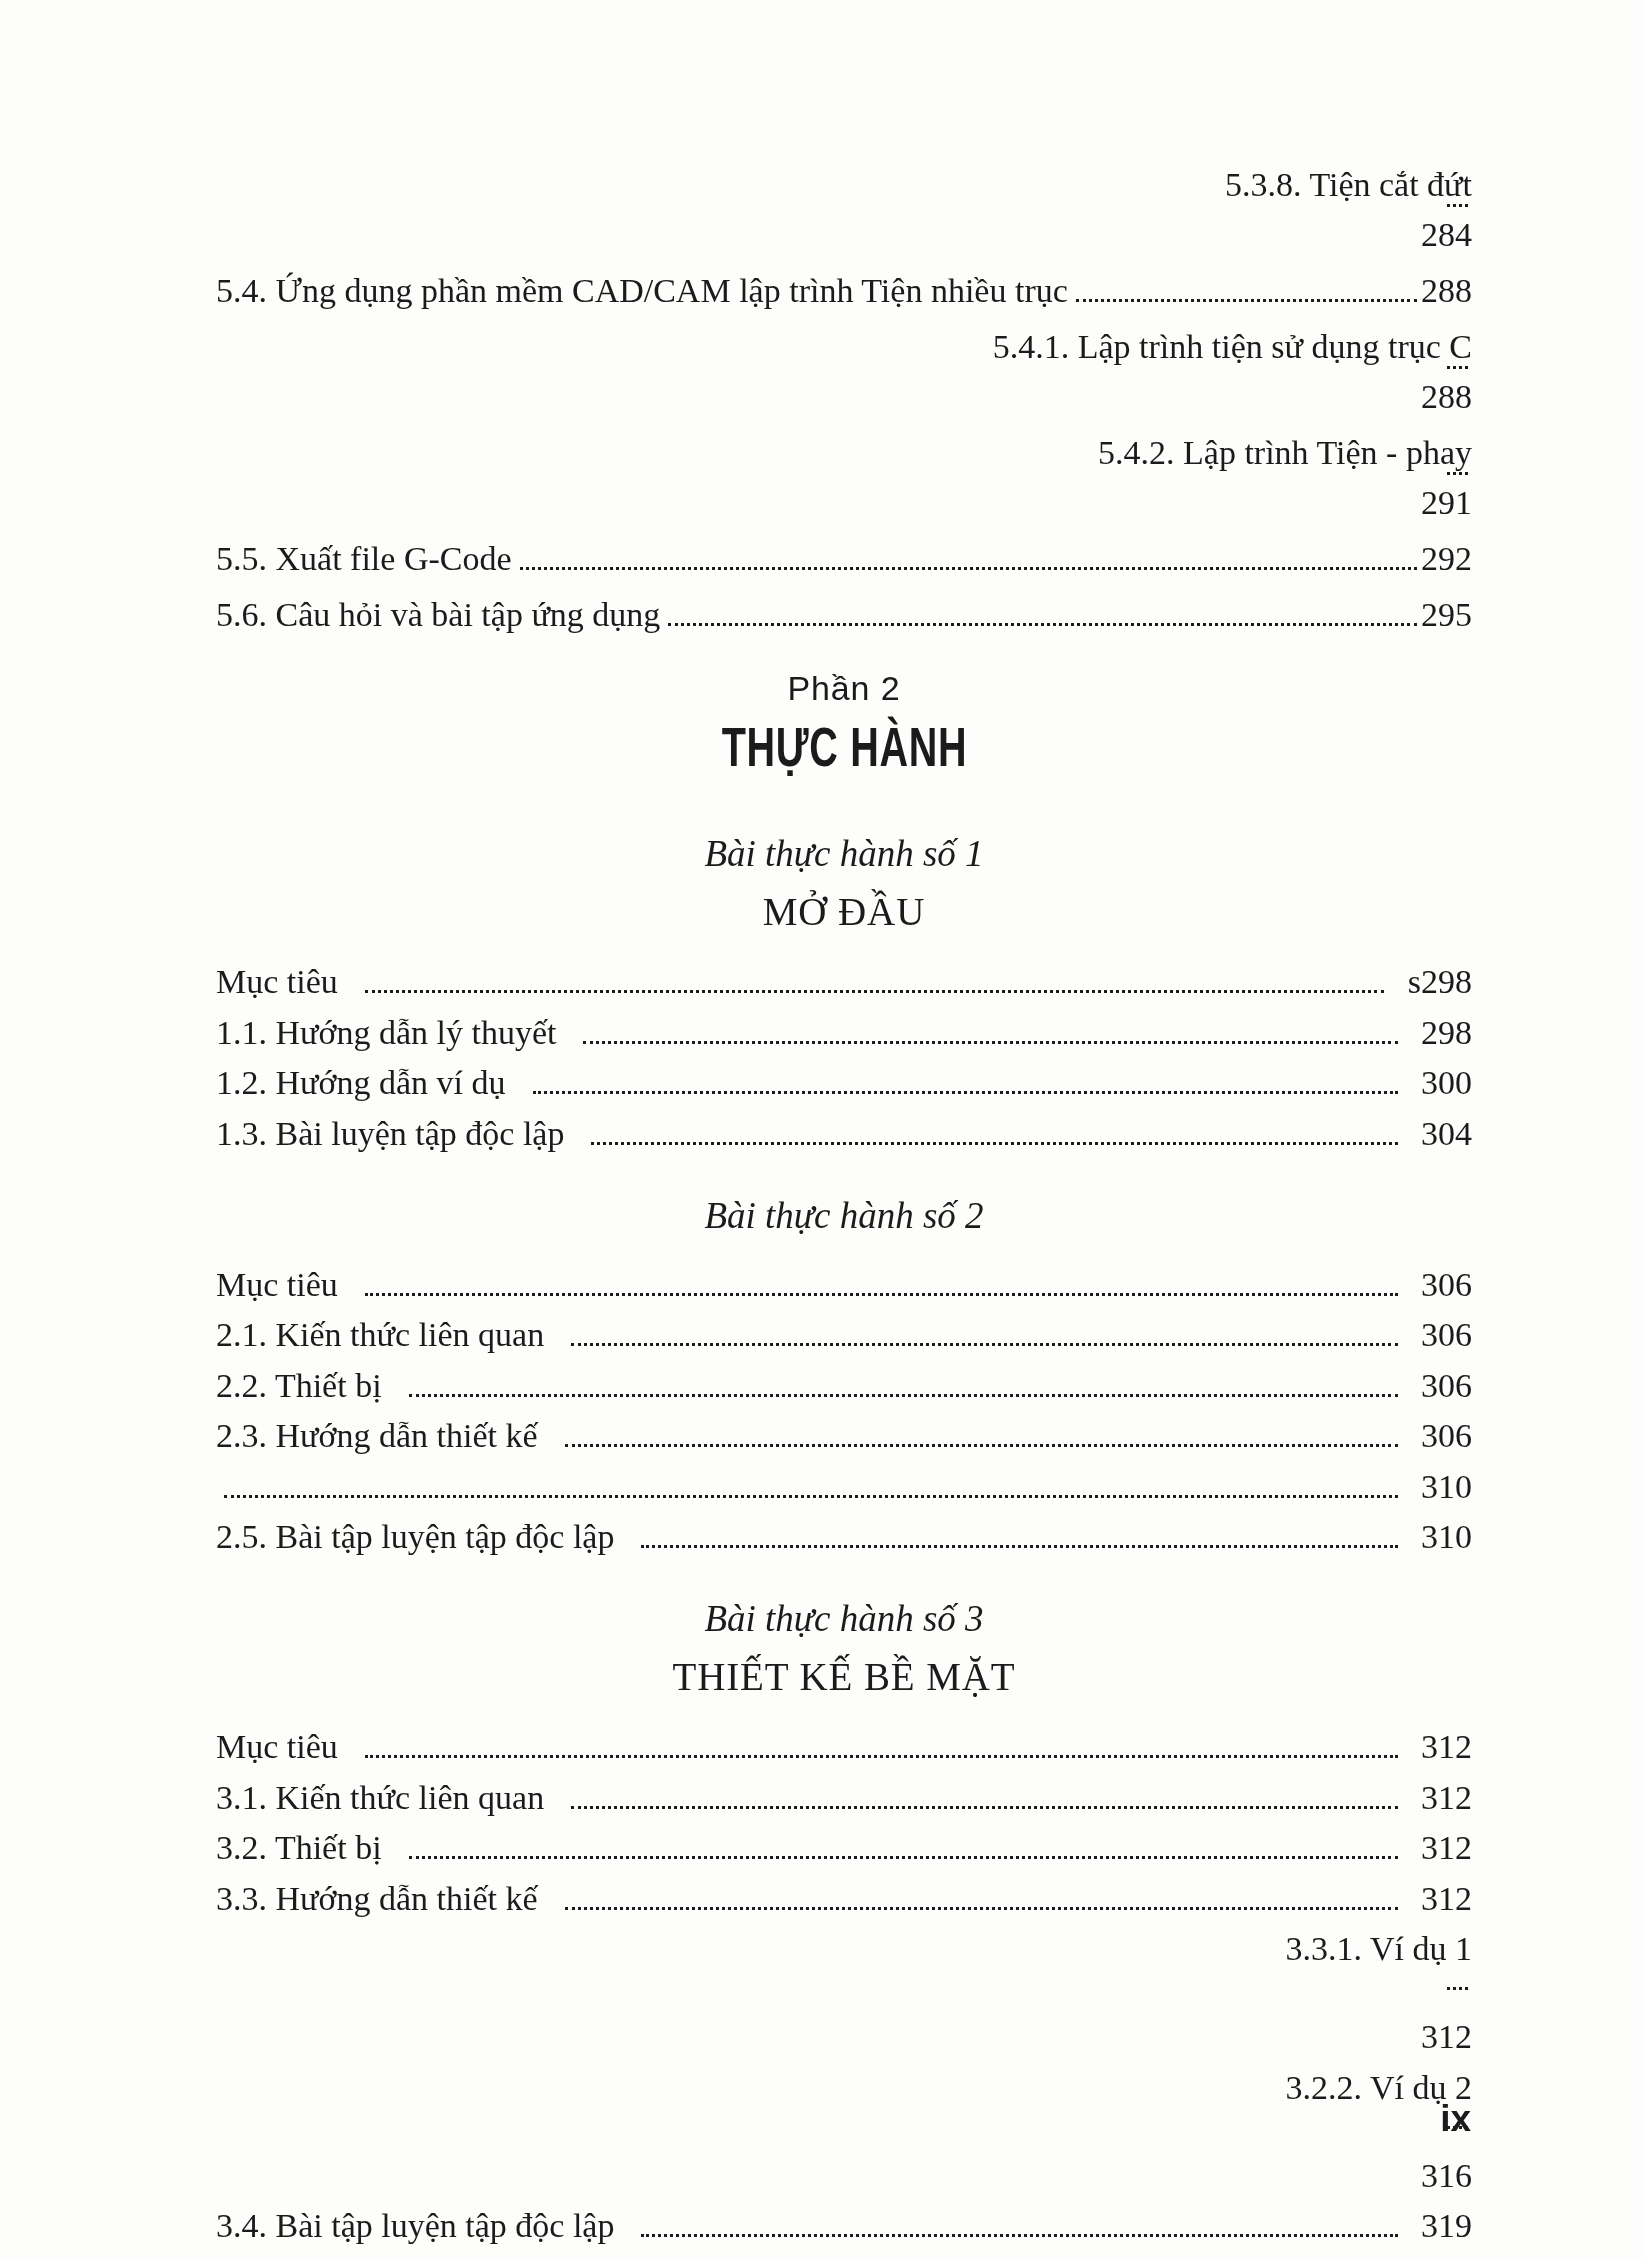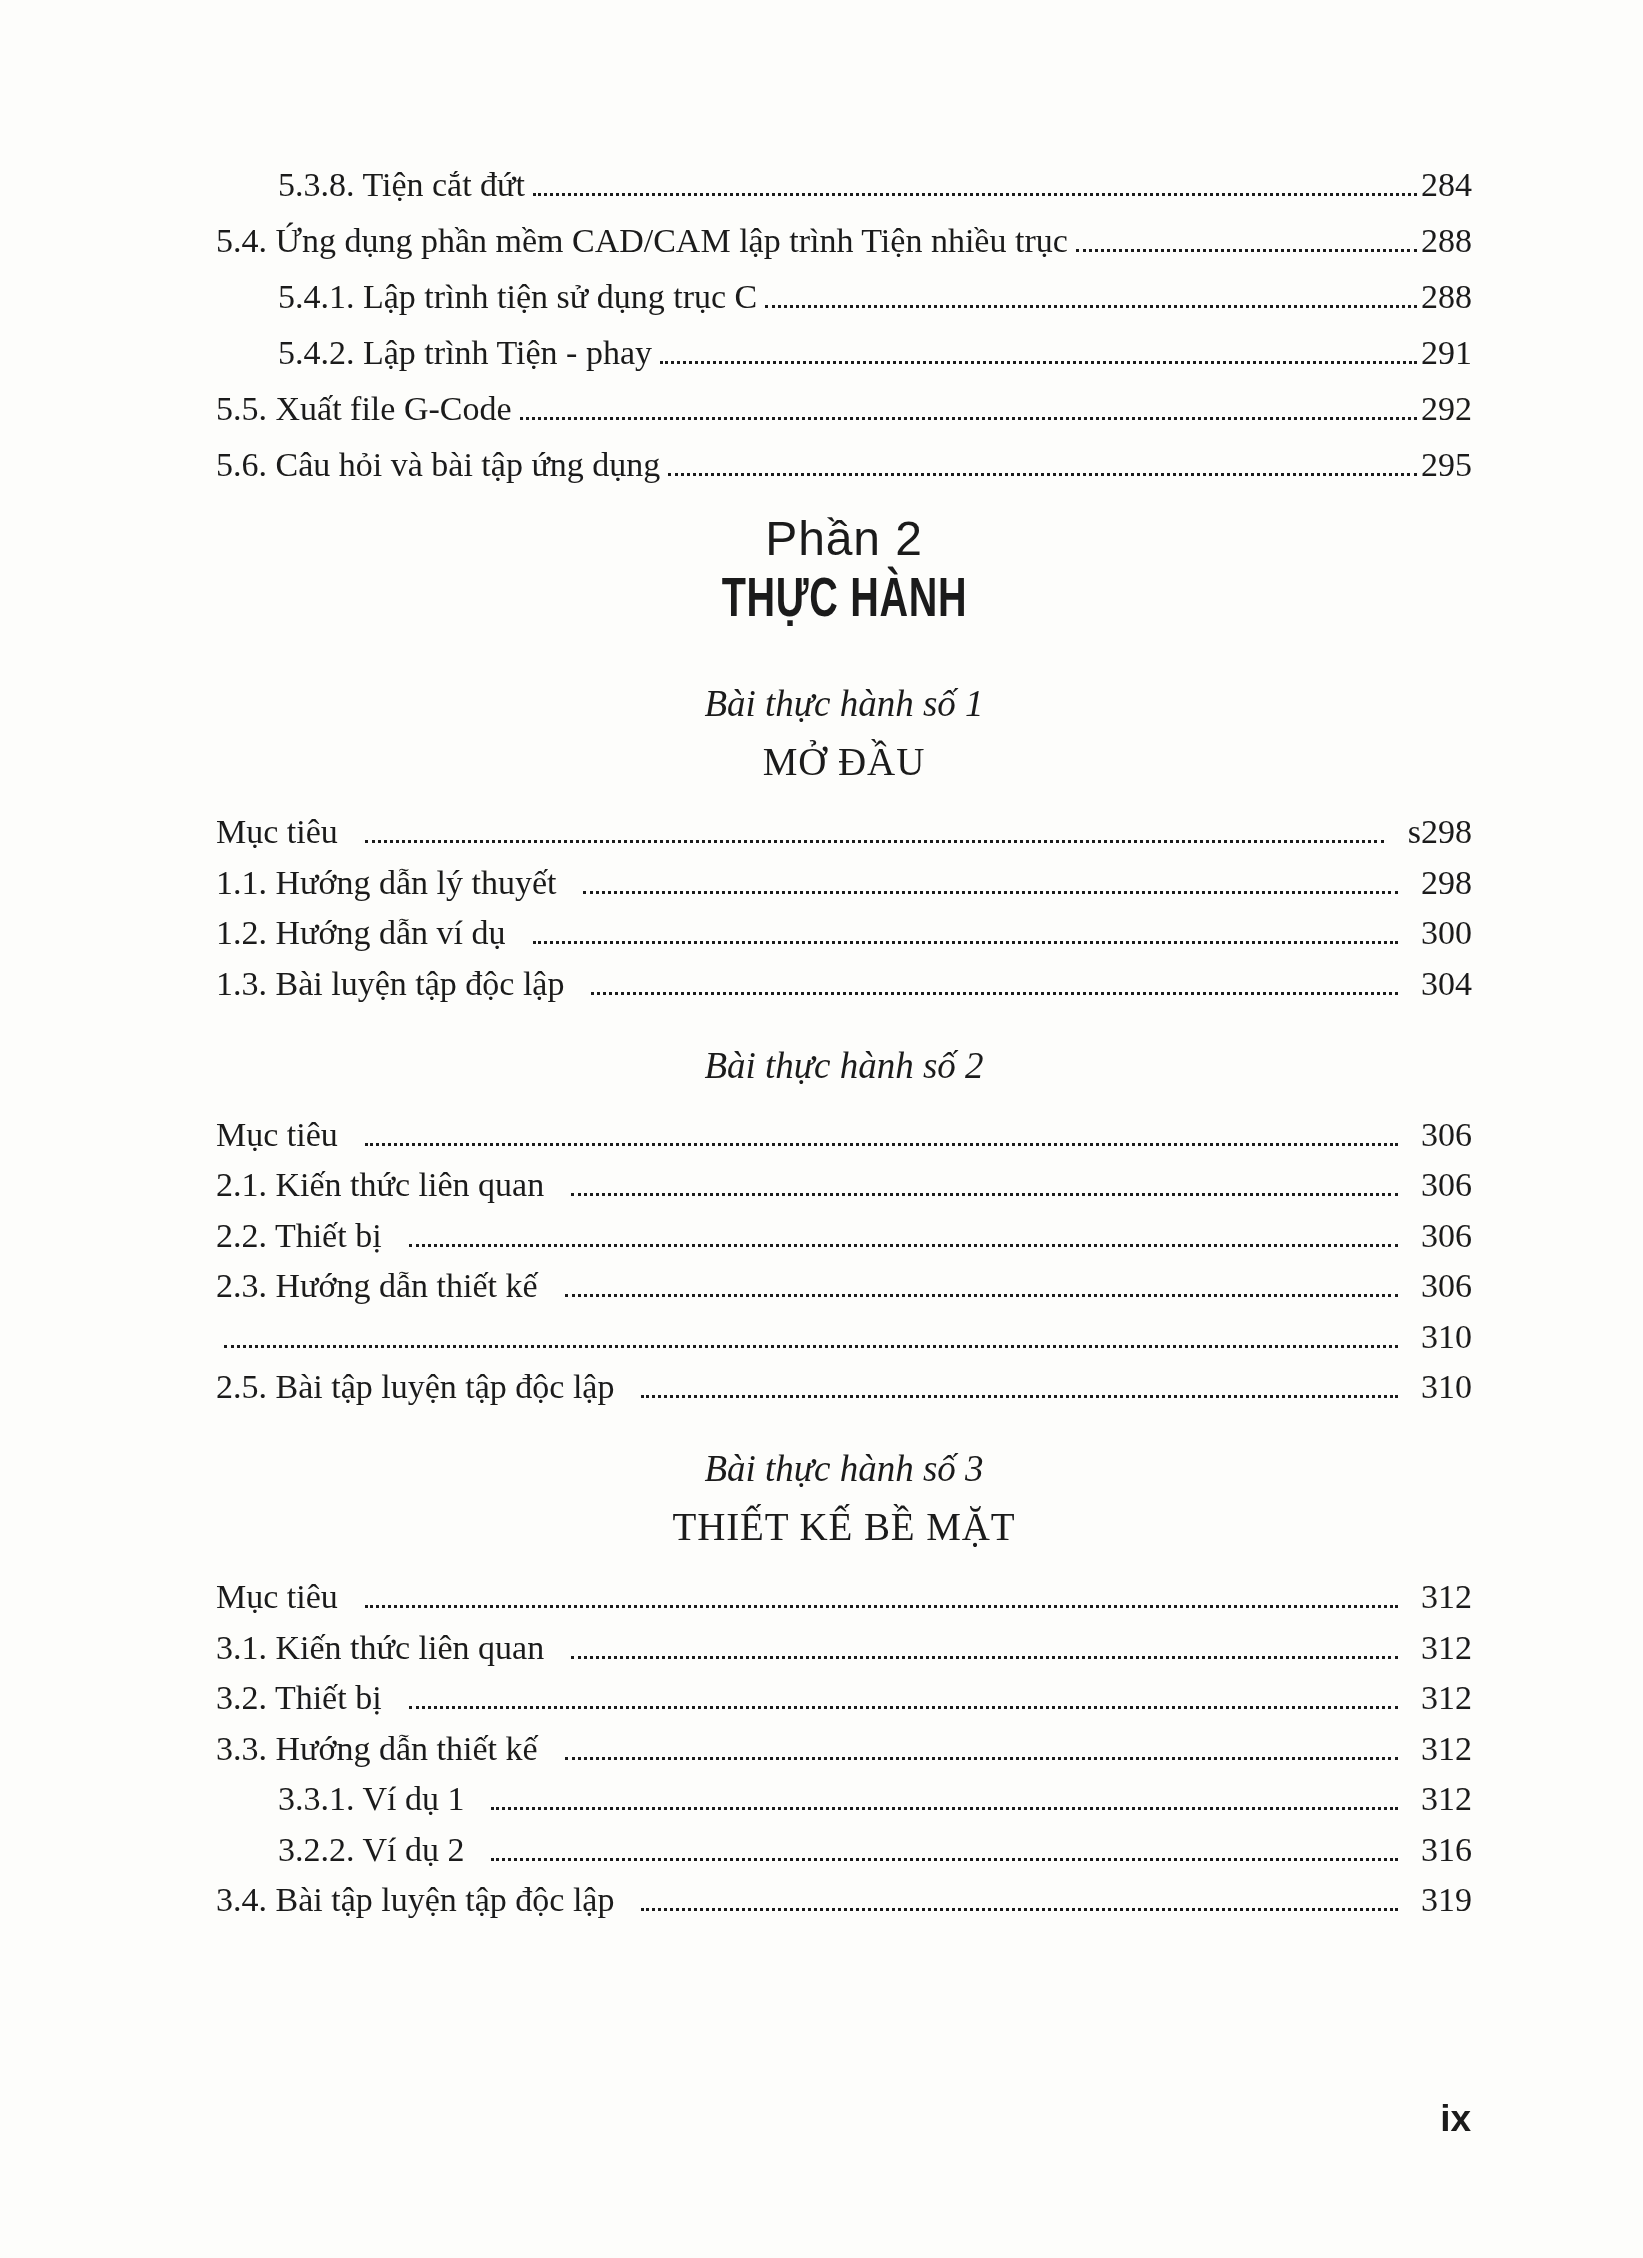--- a/index.html
+++ b/index.html
@@ -20,35 +20,35 @@
   }
   
   .toc-row {
     display:flex;
     align-items:flex-end;
     font-size:34px;
     line-height:39px;
     margin-bottom:17px;
     white-space:nowrap;
   }
-  .toc-row.indent { padding-left:62px; }
+  .toc-row.indent { padding-left:62px;flex-direction:column; }
   .toc-label { flex:0 0 auto; }
   .dots {
     flex:1 1 auto;
     min-width:21px;
     border-bottom:3.5px dotted #1b1b1b;
     margin:0 4.4px 8px 8px;
   }
   .toc-page { flex:0 0 auto; }
   .sec-rows .toc-row { margin-bottom:11.5px;gap:19px; }
   
   .part { margin-top:30px; text-align:center; }
   .part-kicker {
     font-family:"Liberation Sans", sans-serif;
-    font-size:48px; line-height:49px;
+    font-size:34px; line-height:49px;
     letter-spacing:0.9px;
   }
   .part-title { margin-top:5.3px; line-height:58px; }
   .part-title .condense {
     display:inline-block;
     font-family:"Liberation Sans", sans-serif;
     font-weight:800;
     font-size:55px;
     letter-spacing:0.9px;
     transform:scaleX(0.72);

